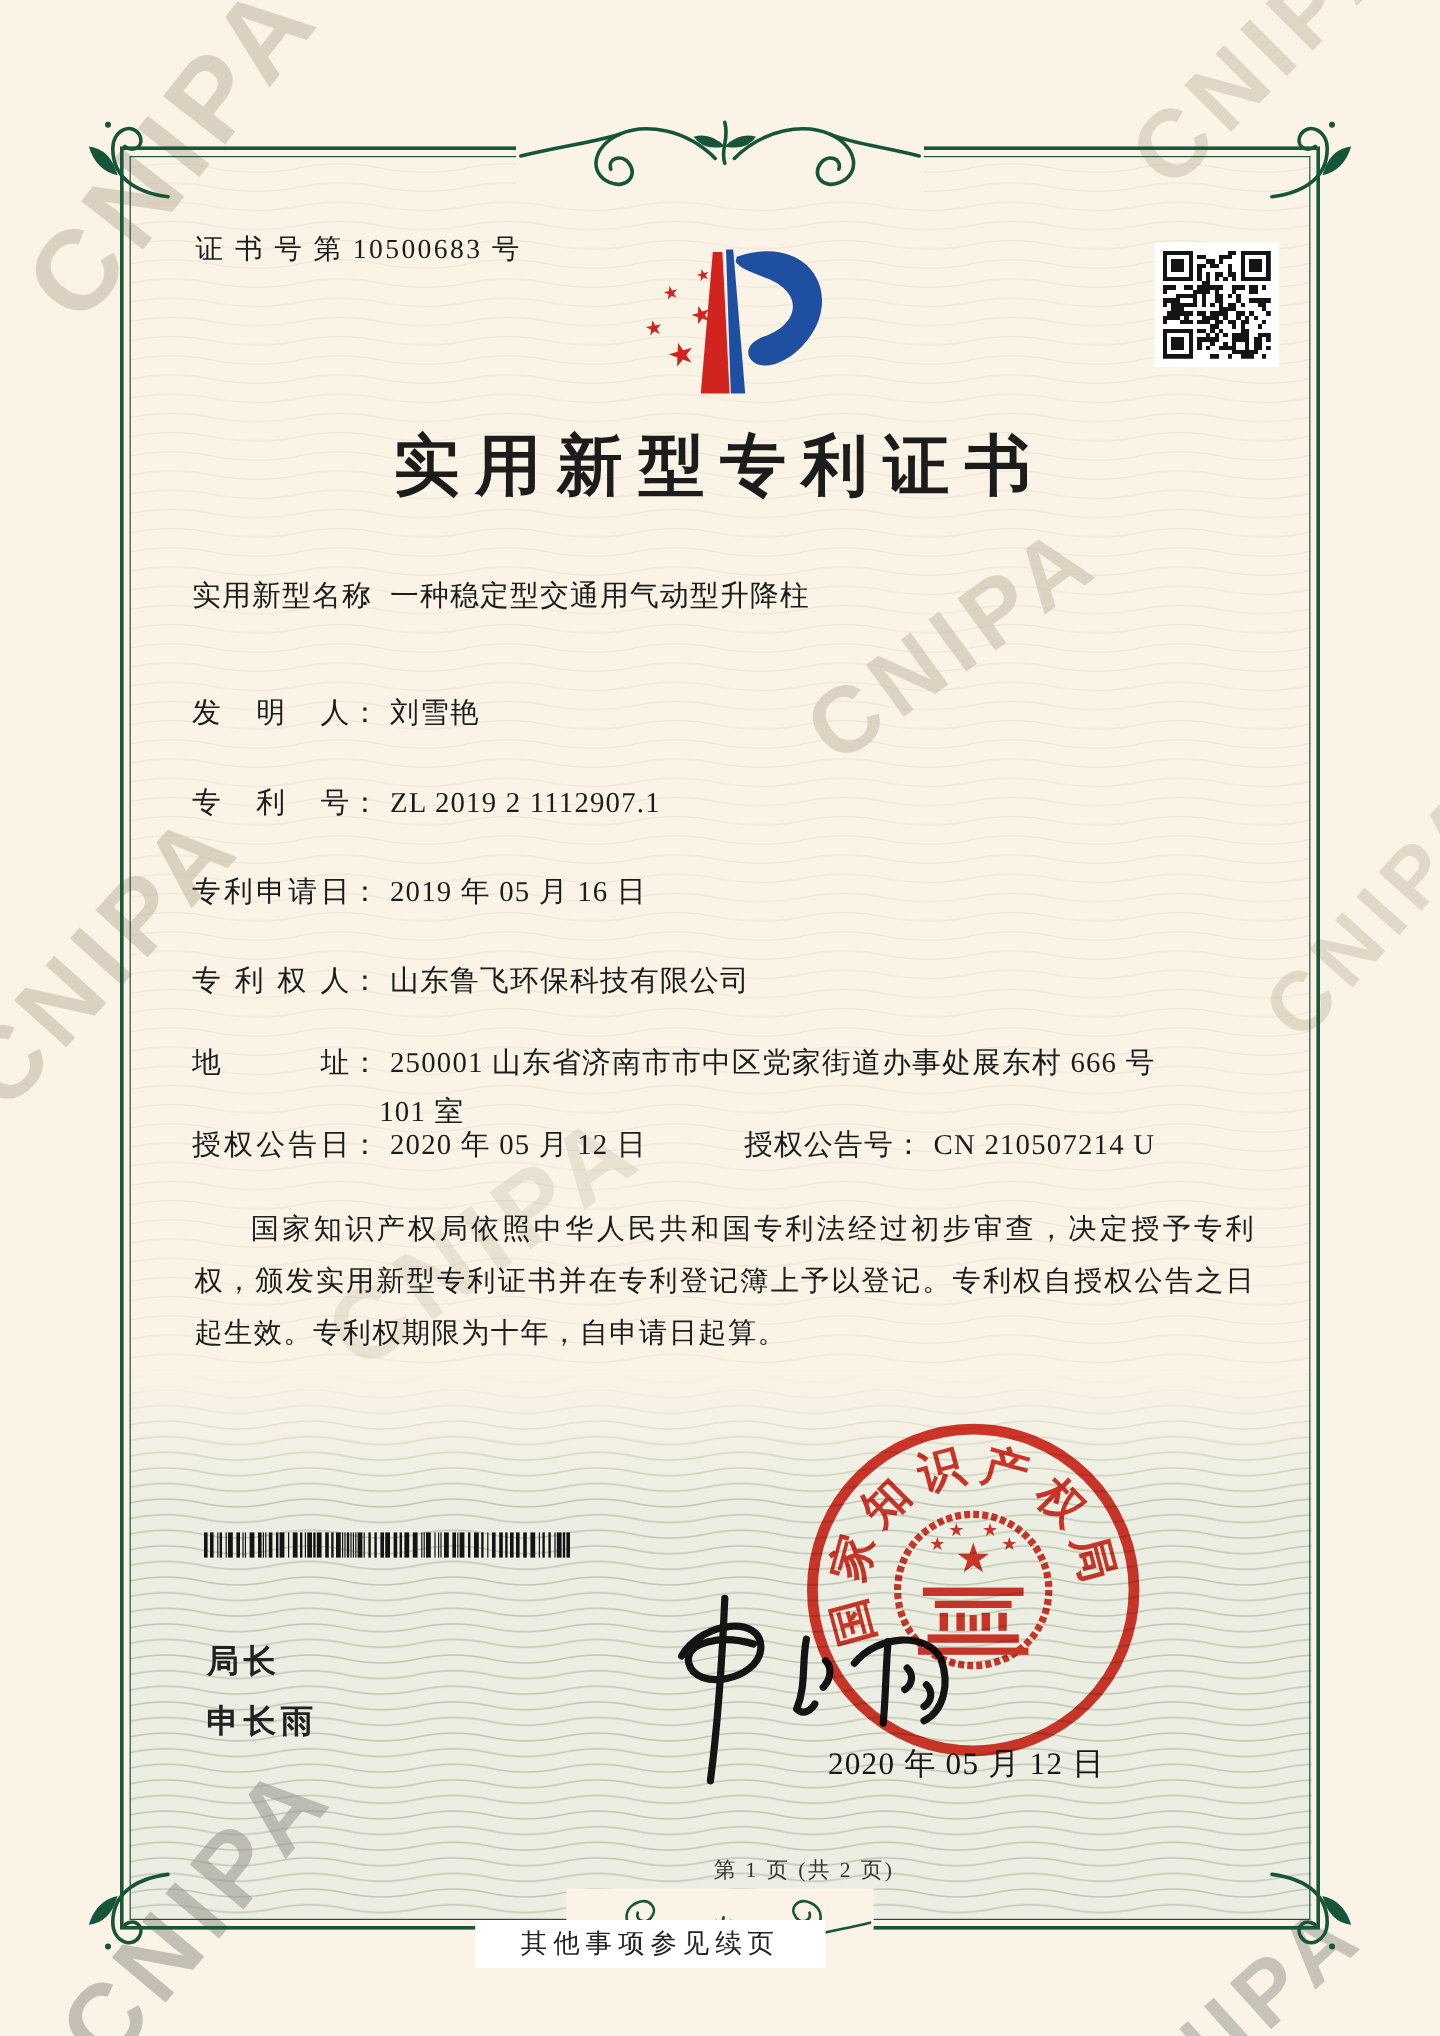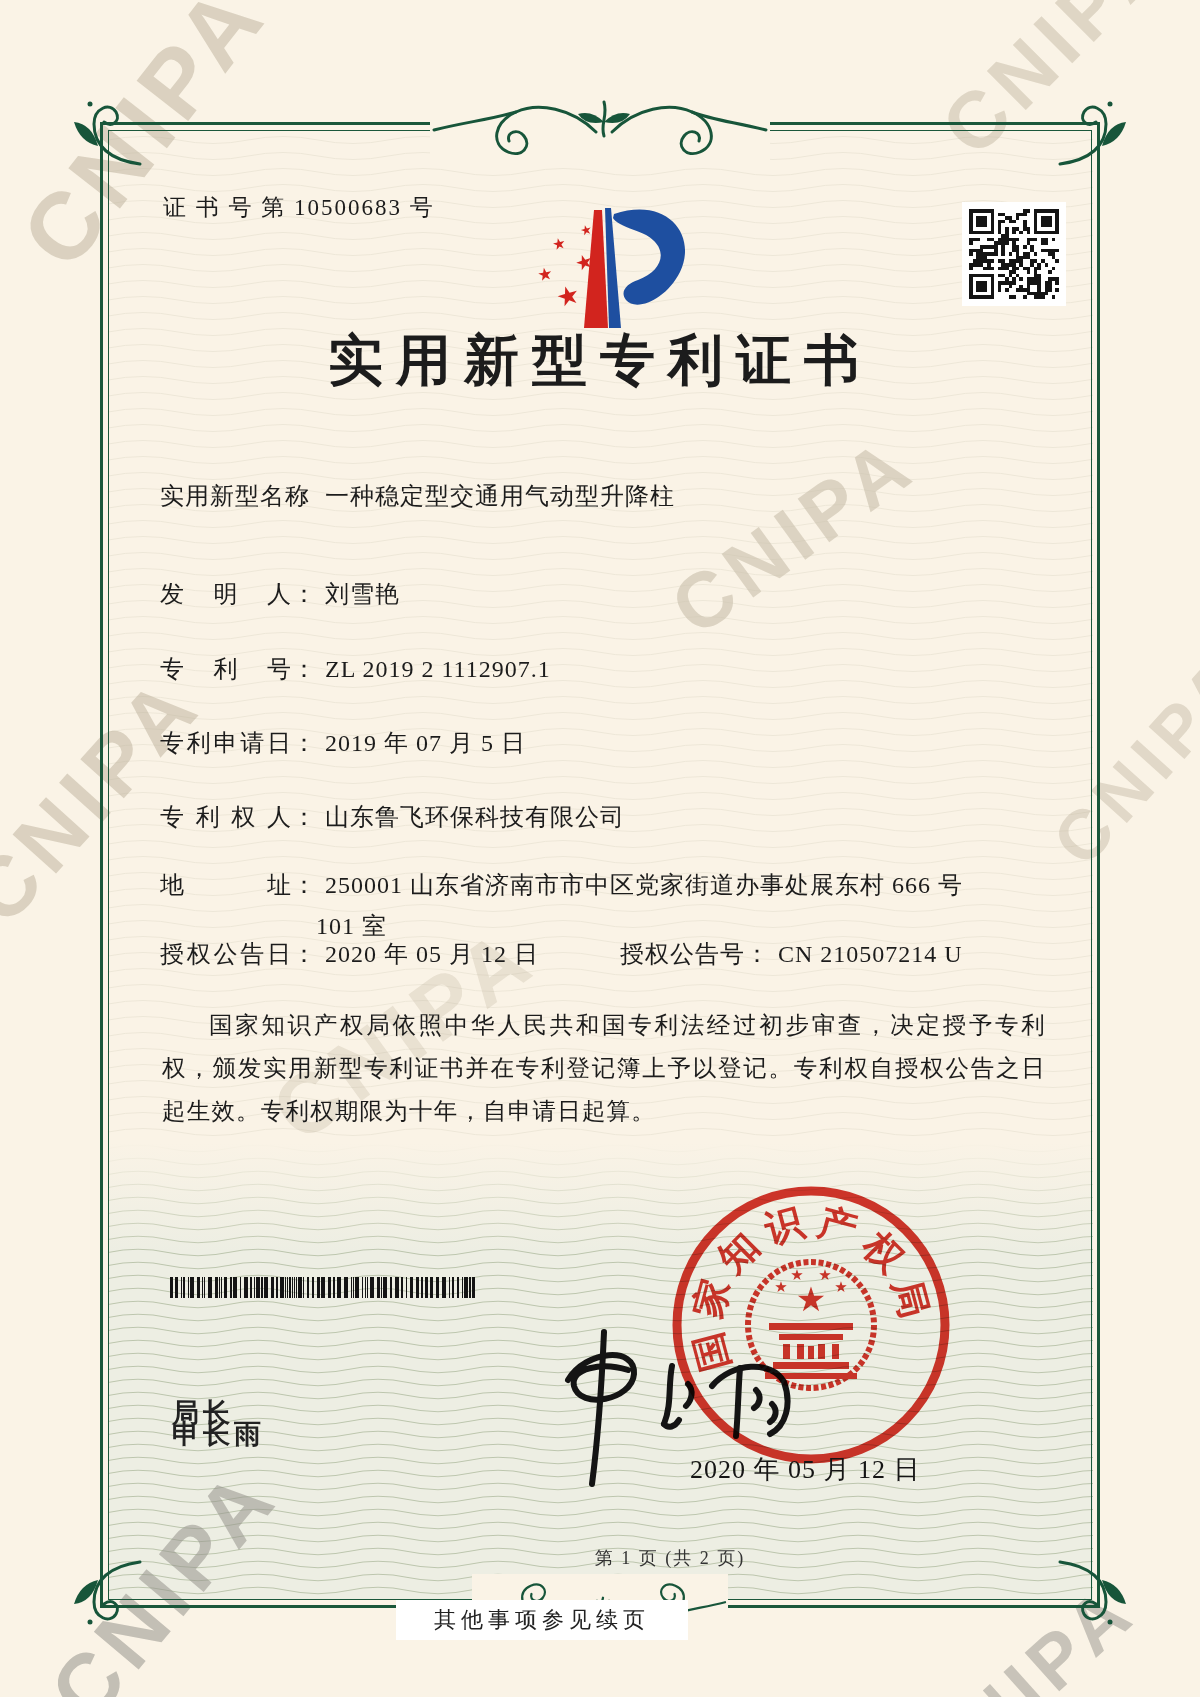--- a/index.html
+++ b/index.html
@@ -14,21 +14,21 @@
   .wm{position:absolute;z-index:1;font-family:"Liberation Sans","DejaVu Sans",sans-serif;
       font-weight:700;letter-spacing:8px;color:rgba(187,175,153,.5);white-space:nowrap;user-select:none;}
   
   .frame-outer{left:100px;top:122px;width:994px;height:1480px;border:3px solid #1a573a;z-index:2;}
   .frame-inner{left:108px;top:130px;width:982px;height:1468px;border:1.5px solid #1a573a;z-index:2;}
   .orn{z-index:3;}
   .orn-bg{background:#faf3e6;}
   
   .content{z-index:4;}
   .cert-no{left:163px;top:192px;font-size:23px;letter-spacing:2px;z-index:4;}
-  .title{left:100px;top:324px;width:1000px;text-align:center;font-size:55px;font-weight:bold;
+  .title{left:100px;top:352px;width:1000px;text-align:center;font-size:55px;font-weight:bold;
          letter-spacing:13px;z-index:4;}
   .frow{position:absolute;left:160px;font-size:24px;letter-spacing:1px;z-index:4;white-space:nowrap;}
   .flabel{display:inline-block;width:132px;text-align:justify;text-align-last:justify;vertical-align:top;}
   .fvalue{margin-left:8px;}
   .grant-right{position:absolute;left:460px;top:0;white-space:nowrap;}
   .body-text{left:148px;top:990px;width:912px;z-index:4;font-size:23.5px;line-height:43px;
              letter-spacing:1.2px;text-align:justify;}
   .body-text p{margin:14px;text-indent:2em;}
   .barcode{left:170px;top:1277px;width:312px;height:21px;z-index:4;display:flex;align-items:stretch;}
   .barcode span{display:inline-block;height:100%;}
@@ -385,21 +385,21 @@
   <div class="frow" style="top:480px;">
     <span class="flabel">实用新型名称</span><span>：</span><span class="fvalue">一种稳定型交通用气动型升降柱</span>
   </div>
   <div class="frow" style="top:578px;">
     <span class="flabel">发明人</span><span>：</span><span class="fvalue">刘雪艳</span>
   </div>
   <div class="frow" style="top:653px;">
     <span class="flabel">专利号</span><span>：</span><span class="fvalue">ZL 2019 2 1112907.1</span>
   </div>
   <div class="frow" style="top:727px;">
-    <span class="flabel">专利申请日</span><span>：</span><span class="fvalue">2019 年 07 月 5 日</span>
+    <span class="flabel">专利申请日</span><span>：</span><span class="fvalue">2019 年 05 月 16 日</span>
   </div>
   <div class="frow" style="top:801px;">
     <span class="flabel">专利权人</span><span>：</span><span class="fvalue">山东鲁飞环保科技有限公司</span>
   </div>
   <div class="frow" style="top:869px;">
     <span class="flabel">地址</span><span>：</span><span class="fvalue">250001 山东省济南市市中区党家街道办事处展东村 666 号</span>
   </div>
   <div class="frow" style="top:910px;left:316px;">
     <span>101 室</span>
   </div>
@@ -549,21 +549,21 @@
       <span style="width:3px;"></span>
       <span style="width:1px;background:#141414;"></span>
       <span style="width:1px;"></span>
       <span style="width:4px;background:#141414;"></span>
       <span style="width:1px;"></span>
       <span style="width:2px;background:#141414;"></span>
       <span style="width:1px;"></span>
       <span style="width:3px;background:#141414;"></span>
     </div>
 
-  <div class="abs director" style="top:1366px;margin-top:29px;">局长</div>
+  <div class="abs director" style="top:1366px;">局长</div>
   <div class="abs director" style="top:1416px;">申长雨</div>
 
   <svg class="abs content" style="left:540px;top:1328px;z-index:5;" width="270" height="160" viewBox="0 0 270 160">
     <g fill="none" stroke="#141414" stroke-width="6" stroke-linecap="round" stroke-linejoin="round">
       <path d="M28 52 C 46 22 96 18 94 46 C 92 72 40 82 34 58 C 30 40 62 34 88 42"></path>
       <path d="M64 4 C 62 50 58 110 52 156"></path>
       <path d="M132 38 C 128 58 132 76 124 96"></path>
       <path d="M148 56 C 154 62 152 72 146 78"></path>
       <path d="M124 96 C 128 101 135 99 139 92"></path>
       <path d="M172 58 C 192 34 232 32 244 54 C 252 76 246 98 230 106"></path>

